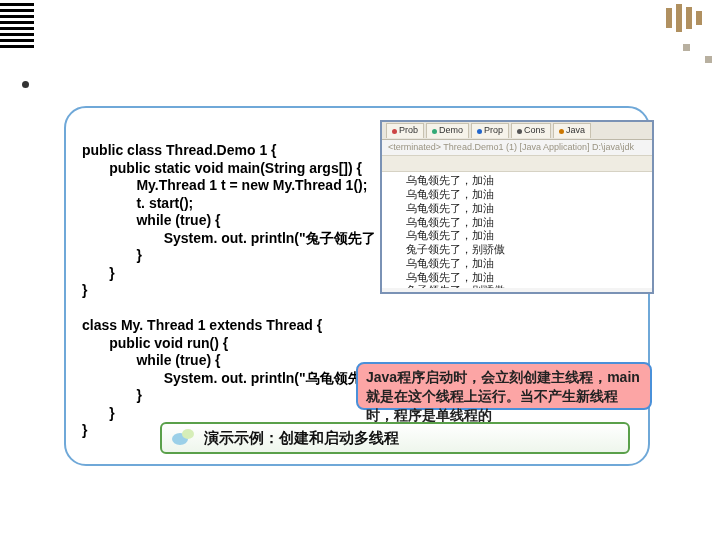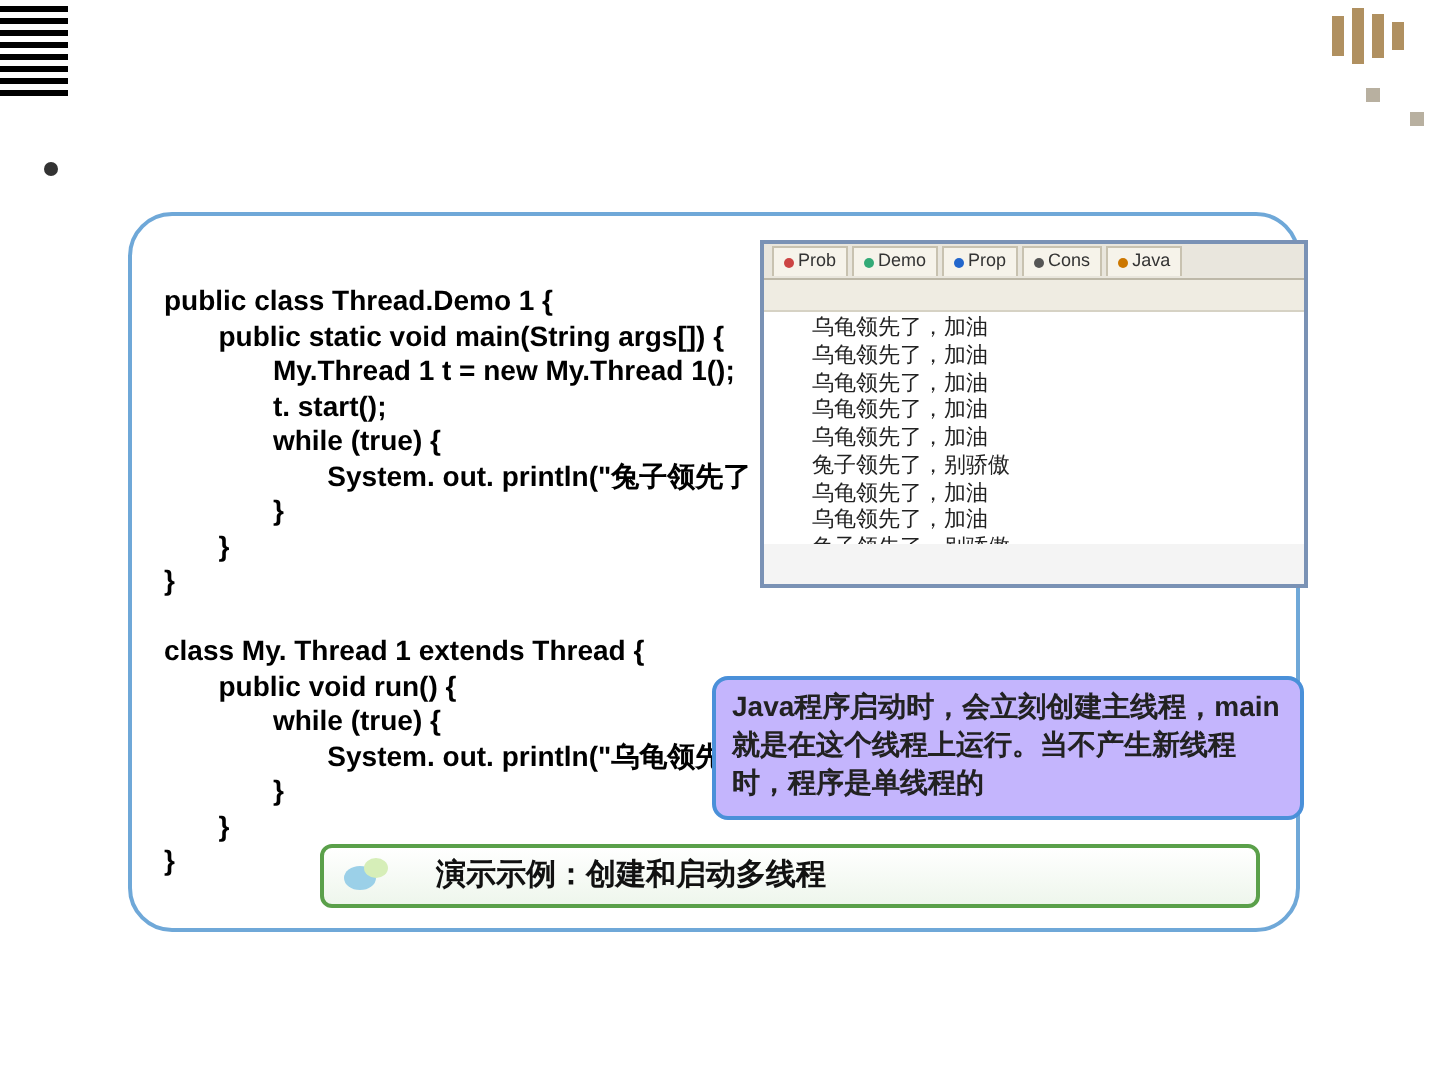--- a/index.html
+++ b/index.html
@@ -14,22 +14,22 @@
   .code-box { margin: 8px 0 0 64px; width: 586px; height: 360px; border: 2px solid #6fa8d8; border-radius: 22px; position: relative; padding: 14px 16px; font-family: Arial, sans-serif; font-size: 14px; font-weight: bold; color: #000; line-height: 1.25; background: #fff; }
   .code-box pre { font-family: Liberation Sans, sans-serif; white-space: pre; font-weight: bold; margin-top: 20px; }
   .ide-window { position: absolute; top: 12px; right: -6px; width: 274px; height: 174px; border: 2px solid #7a92b5; background: #f4f4f4; font-size: 10px; font-weight: normal; color: #333; }
   .ide-tabs { height: 18px; background: #e9e6dd; border-bottom: 1px solid #bdb8a8; display: flex; align-items: center; gap: 2px; padding: 0 4px; font-size: 9px; }
   .ide-tab { background: #f6f3ea; border: 1px solid #c8c2b0; border-bottom: none; padding: 1px 5px; display: flex; align-items: center; gap: 2px; }
   .ide-tab .tdot { width: 5px; height: 5px; border-radius: 50%; }
   .ide-termline { padding: 2px 6px; border-bottom: 1px solid #d6d2c4; font-size: 9px; white-space: nowrap; overflow: hidden; }
   .ide-termline .term { color: #9a9482; }
   .ide-toolbar { height: 16px; background: #efece2; border-bottom: 1px solid #d6d2c4; }
   .ide-body { background: #fff; padding: 2px 24px; font-size: 11px; line-height: 1.25; height: calc(100% - 54px); overflow: hidden; font-family: SimSun, serif; color: #222; }
-  .callout { position: absolute; right: -4px; bottom: 54px; width: 296px; height: 72px; background: #c4b5fd; border: 2px solid #4a90d9; border-radius: 8px; padding: 4px 8px; font-size: 14px; font-weight: bold; color: #222; line-height: 1.35; }
-  .demo-box { position: absolute; bottom: 10px; left: 94px; right: 18px; height: 32px; border: 2px solid #5aa04a; border-radius: 6px; background: linear-gradient(#fff,#eef6ec); display: flex; align-items: center; padding: 12px 10px; gap: 24px; font-size: 15px; color: #111; }
+  .callout { position: absolute; right: -4px; bottom: 54px; width: 296px; height: 48px; background: #fca5a5; border: 2px solid #4a90d9; border-radius: 8px; padding: 4px 8px; font-size: 14px; font-weight: bold; color: #222; line-height: 1.35; }
+  .demo-box { position: absolute; bottom: 10px; left: 94px; right: 18px; height: 32px; border: 2px solid #5aa04a; border-radius: 6px; background: linear-gradient(#fff,#eef6ec); display: flex; align-items: center; padding: 12px 10px; gap: 10px; font-size: 15px; color: #111; }
   .chat-icon { width: 22px; height: 18px; position: relative; }
   .bubble { position: absolute; border-radius: 50%; }
   .bubble.b1 { width: 16px; height: 12px; background: #9bd0e8; left: 0; top: 4px; }
   .bubble.b2 { width: 12px; height: 10px; background: #d6eeb8; left: 10px; top: 0; }
   .deco-dot { position: absolute; width: 7px; height: 7px; background: #b8b0a0; }
 </style>
 </head>
 <body>
 
 <div class="title-bar">
@@ -84,20 +84,21 @@
         </div>
       <div class="ide-tab">
           <span class="tdot" style="background:#555"></span>
           <span>Cons</span>
         </div>
       <div class="ide-tab">
           <span class="tdot" style="background:#c70"></span>
           <span>Java</span>
         </div>
     </div>
+    <div class="ide-termline"><span class="term">&lt;terminated&gt; Thread.Demo1 (1) [Java Application] D:\java\jdk</span></div>
     <div class="ide-toolbar"></div>
     <div class="ide-body">
       <div>乌龟领先了，加油</div>
       <div>乌龟领先了，加油</div>
       <div>乌龟领先了，加油</div>
       <div>乌龟领先了，加油</div>
       <div>乌龟领先了，加油</div>
       <div>兔子领先了，别骄傲</div>
       <div>乌龟领先了，加油</div>
       <div>乌龟领先了，加油</div>

